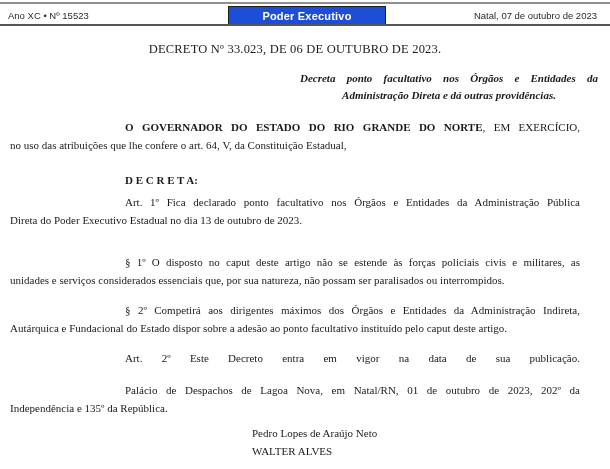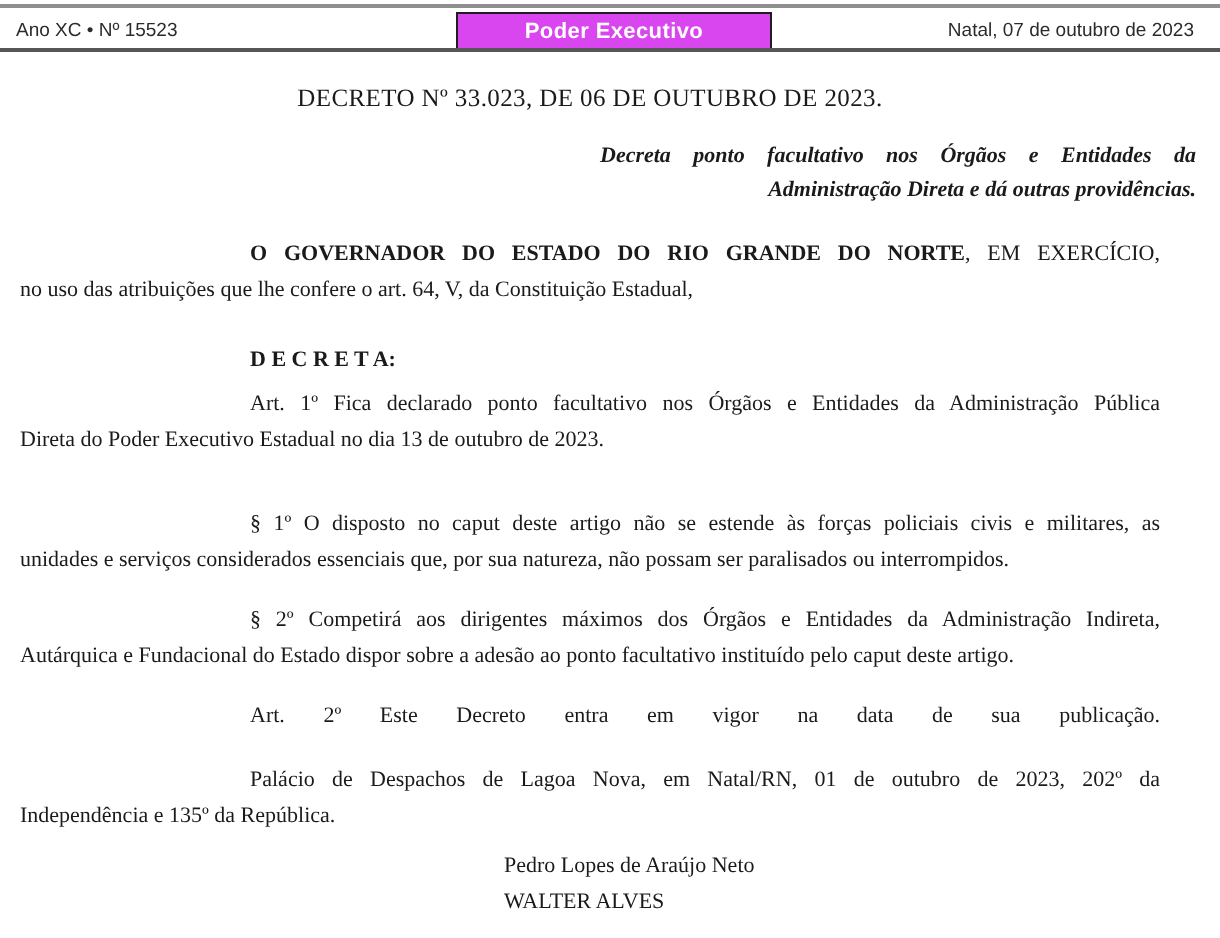--- a/index.html
+++ b/index.html
@@ -31,21 +31,21 @@
     font-size:9.5px; color:#2b2b2b; white-space:nowrap;text-align:right;
   }
   .dateline {
     position:absolute; right:13px; top:10px;
     font-size:9.5px; color:#2b2b2b; white-space:nowrap;
   }
   .exec-box {
     position:absolute; left:228px; top:6px;
     width:158px; height:19px;
     box-sizing:border-box;
-    background:#d946ef;
+    background:#1d4ed8;
     border:1px solid #1e1e1e;
     color:#ffffff;
     font-weight:bold; font-size:11px;
     display:flex; align-items:center; justify-content:center;
     letter-spacing:0.2px;
   }
 
   
   .doc { padding:0 30px 0 10px; font-size:11px; line-height:18px; }
 
@@ -60,21 +60,21 @@
 
   .summary {
     margin-top:12px;
     margin-left:290px;
     width:298px;
     font-weight:bold;
     font-style:italic;
     font-size:11px;
     line-height:17px;
   }
-  .sum-line { text-align:right; }
+  .sum-line { text-align:center; }
   .sum-line.fill { text-align:justify; text-align-last:justify; }
 
   .line { text-align:left; }
   .line.fill { text-align:justify; text-align-last:justify; }
   .line.indent { text-indent:115px; }
   .b { font-weight:bold; }
 
   .para-preamble { margin-top:14px; }
   .para-decreta  { margin-top:17px; }
   .para-art-1    { margin-top:4px;  }

